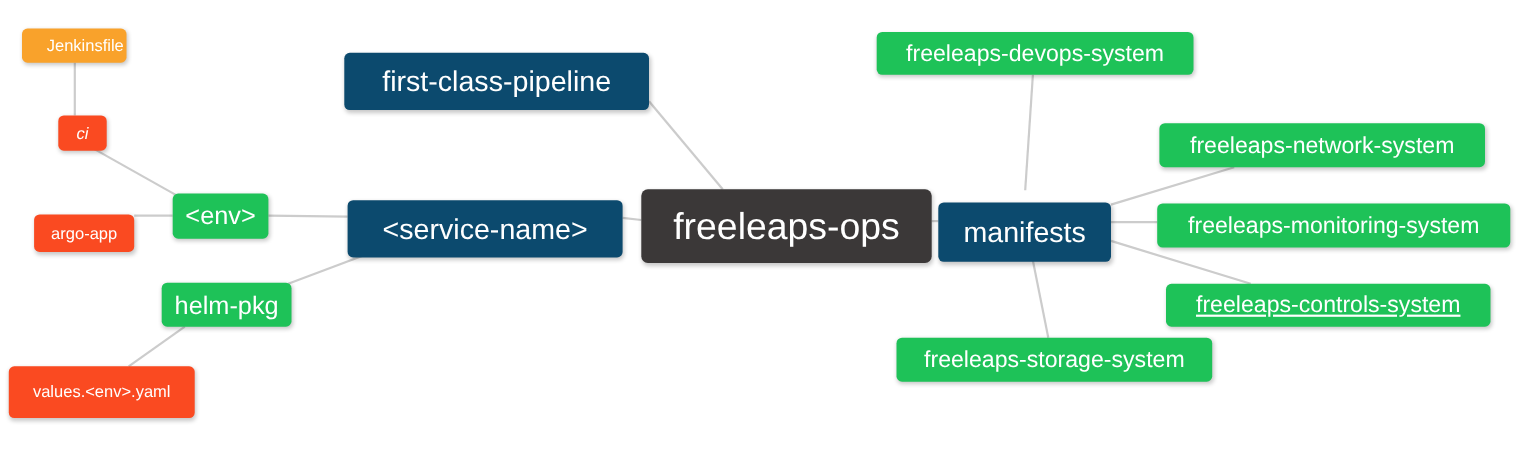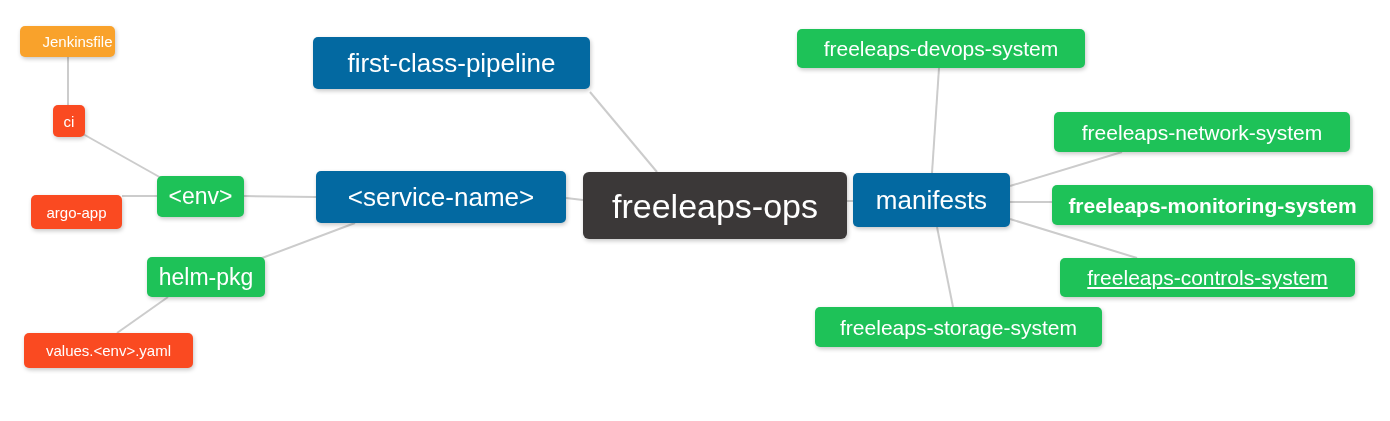--- a/index.html
+++ b/index.html
@@ -34,42 +34,42 @@
     justify-content: center;
     color: #ffffff;
     border-radius: 5px;
     box-shadow: 1px 2px 4px rgba(0,0,0,0.22);
     white-space: nowrap;
     cursor: pointer;
     box-sizing: border-box;
     line-height: 1;
   }
   .n-root   { background: #3b3838; font-size: 34px; border-radius: 6px; }
-  .n-blue   { background: #0369a1; font-size: 26px; }
+  .n-blue   { background: #0c4a6e; font-size: 26px; margin-top: 11px; }
   .n-green  { background: #1ec258; }
   .n-red    { background: #fa4a21; }
   .n-orange { background: #f9a22b; }
   .n-mid    { font-size: 23px; }
   .n-sys    { font-size: 21px; }
   .n-small  { font-size: 15px; }
 
   
   #node-jenkinsfile     { left: 20px;   top: 26px;  width: 95px;  height: 31px; padding-left: 20px; }
-  #node-ci              { left: 53px;   top: 105px; width: 32px;  height: 32px; }
+  #node-ci              { left: 53px;   top: 105px; width: 44px;  height: 32px; font-style: italic; }
   #node-argo-app        { left: 31px;   top: 195px; width: 91px;  height: 34px; }
   #node-env             { left: 157px;  top: 176px; width: 87px;  height: 41px; }
   #node-first-class-pipeline { left: 313px; top: 37px;  width: 277px; height: 52px; }
   #node-service-name    { left: 316px;  top: 171px; width: 250px; height: 52px; }
   #node-helm-pkg        { left: 147px;  top: 257px; width: 118px; height: 40px; }
-  #node-values-env-yaml { left: 8px;    top: 333px; width: 169px; height: 35px; margin-left: 16px; }
+  #node-values-env-yaml { left: 8px;    top: 333px; width: 169px; height: 47px; }
   #node-freeleaps-ops   { left: 583px;  top: 172px; width: 264px; height: 67px; }
   #node-manifests       { left: 853px;  top: 173px; width: 157px; height: 54px; }
   #node-devops-system   { left: 797px;  top: 29px;  width: 288px; height: 39px; }
   #node-network-system  { left: 1054px; top: 112px; width: 296px; height: 40px; }
-  #node-monitoring-system { left: 1052px; top: 185px; width: 321px; height: 40px; font-weight: bold; }
+  #node-monitoring-system { left: 1052px; top: 185px; width: 321px; height: 40px; }
   #node-controls-system { left: 1060px; top: 258px; width: 295px; height: 39px; text-decoration: underline; }
   #node-storage-system  { left: 815px;  top: 307px; width: 287px; height: 40px; }
 </style>
 </head>
 <body>
 
 <div class="canvas">
 
   <svg class="edges" viewBox="0 0 1390 421" aria-hidden="true">
     <line x1="68" y1="57" x2="68" y2="105"></line>

